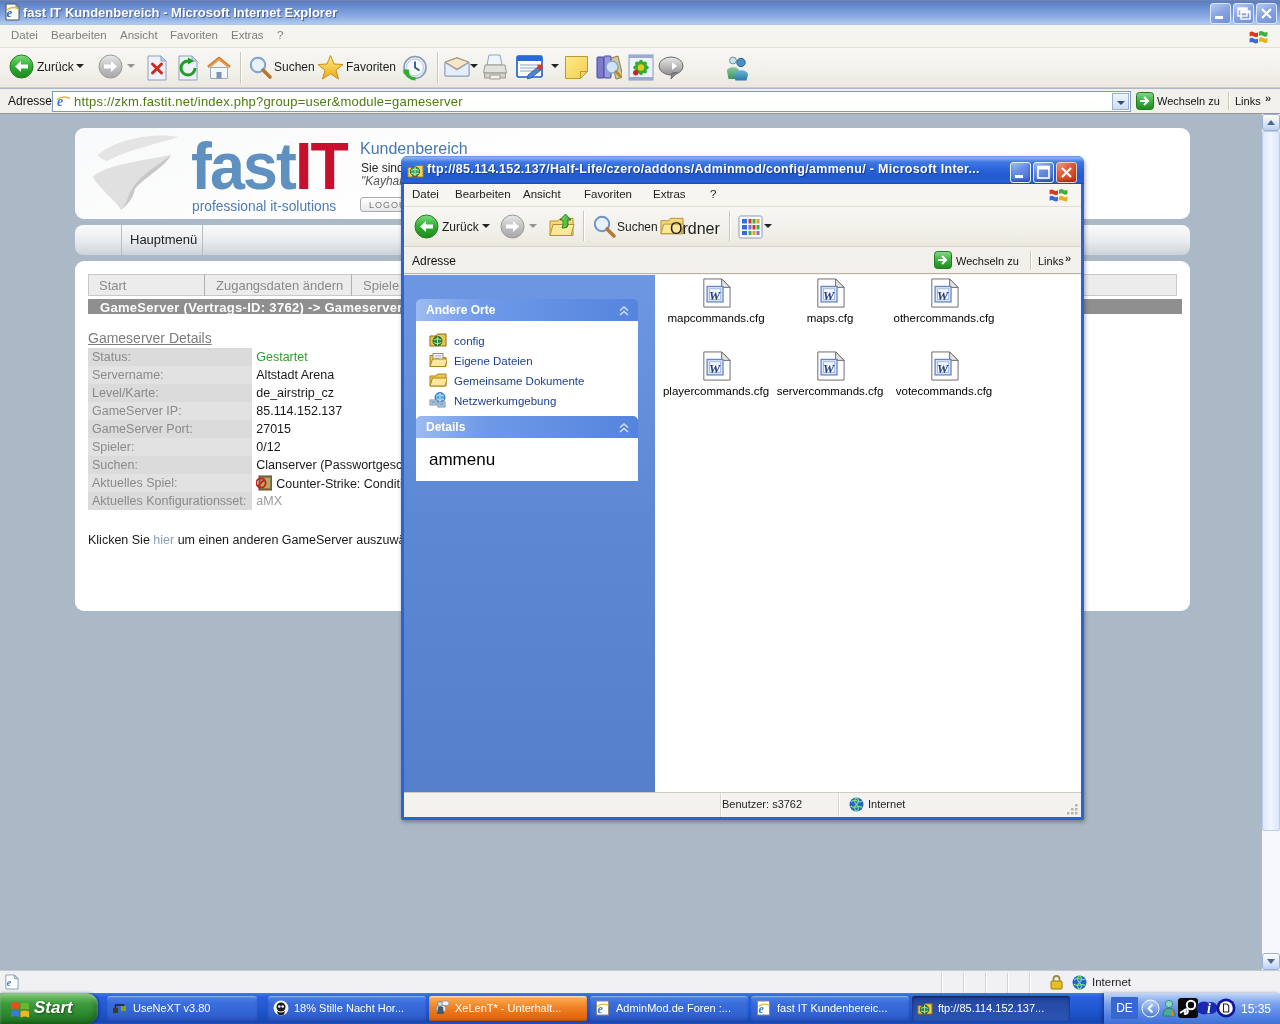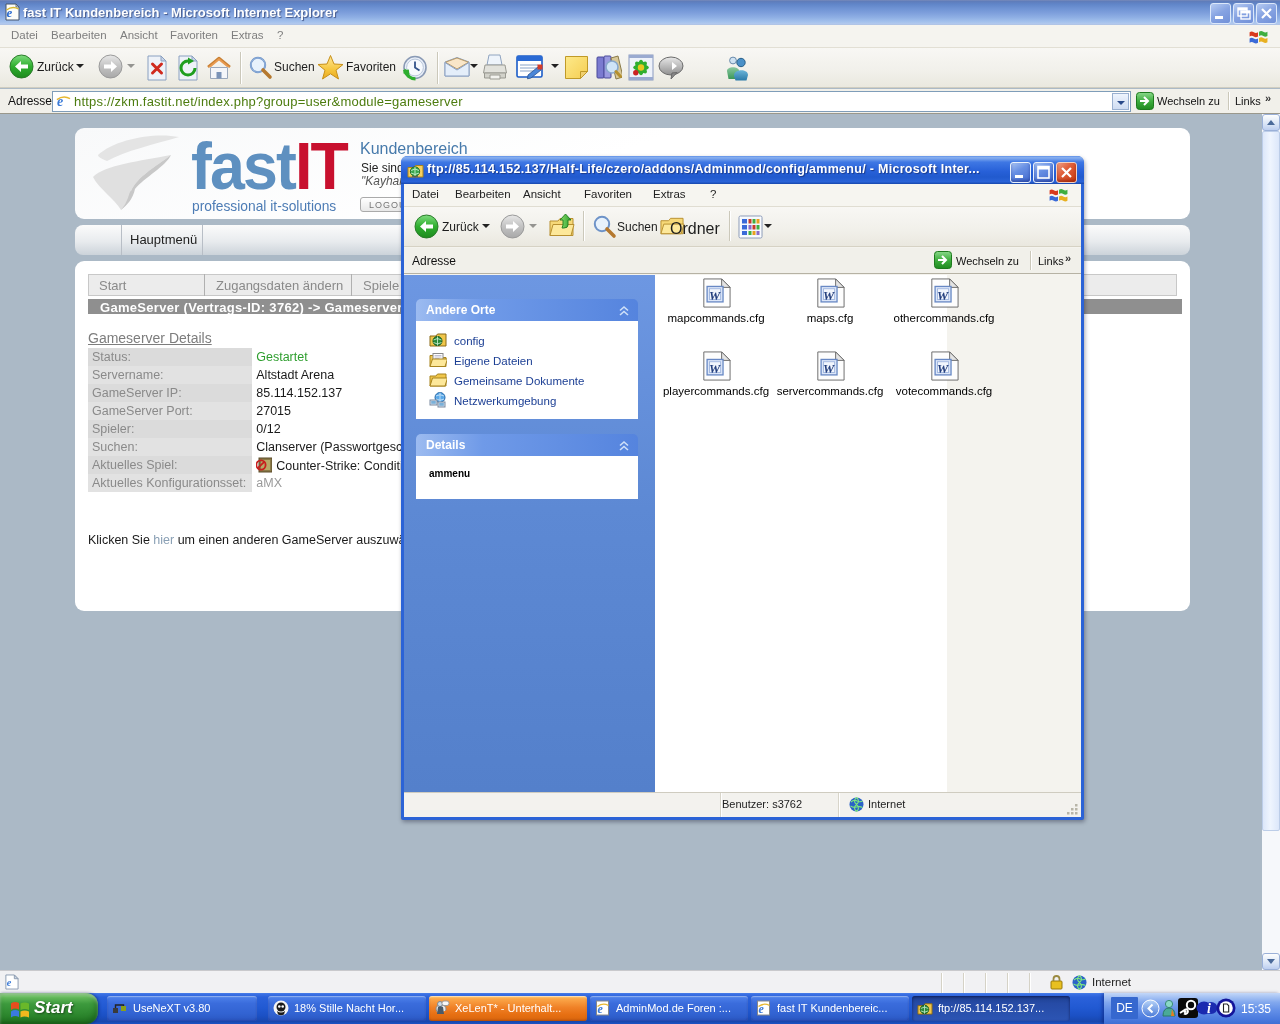--- a/index.html
+++ b/index.html
@@ -43,21 +43,21 @@
 
 #ftp { left:401px; top:156px; width:683px; height:664px; border-radius:7px 7px 2px 2px;
   background:#2b63d6; box-shadow:1px 2px 4px rgba(0,0,30,.35); }
 #ftp-title { position:absolute; left:0; top:0; width:683px; height:28px; border-radius:6px 6px 0 0;
   background:linear-gradient(180deg,#5e90e8 0%,#89b0ef 6%,#3e77e4 22%,#2760d8 55%,#215ace 75%,#2a63d8 92%,#1747ab 100%);
   color:#fff; font-weight:bold; font-size:12.5px; }
 #ftp-body { position:absolute; left:3px; top:28px; width:677px; height:633px; background:#f4f3ee; overflow:hidden; }
 #ftp-menu { position:absolute; left:0; top:0; width:677px; height:23px; background:#f6f5f0; border-bottom:1px solid #e0ddd2; font-size:11.5px; color:#222; }
 #ftp-tool { position:absolute; left:0; top:23px; width:677px; height:40px; background:linear-gradient(180deg,#f8f7f4 0%,#f1f0ea 60%,#eae8df 100%); border-bottom:1px solid #d6d2c4; font-size:12px; color:#1d1d1d; }
 #ftp-addr { position:absolute; left:0; top:64px; width:677px; height:26px; background:#f1f0ea; border-bottom:1px solid #b6b2a4; font-size:12px; color:#111; }
-#ftp-main { position:absolute; left:0; top:91px; width:543px; height:517px; background:#fff; }
+#ftp-main { position:absolute; left:0; top:91px; width:677px; height:517px; background:#fff; }
 #ftp-side { position:absolute; left:0; top:0; width:251px; height:517px; background:linear-gradient(180deg,#6d97e2 0%,#5d89d4 45%,#5480cb 100%); }
 .xp-panel { position:absolute; width:222px; border-radius:5px 5px 0 0; }
 .xp-ph { height:22px; border-radius:5px 5px 0 0; background:linear-gradient(90deg,#9cbbf0 0%,#6f9ae8 30%,#5584de 100%); color:#fff; font-weight:bold; font-size:12px; line-height:22px; padding-left:10px; position:relative; }
 .xp-pb { position:relative; background:#fff; border-left:1px solid #fff; border-right:1px solid #fff; }
 #ftp-status { position:absolute; left:0; top:608px; width:677px; height:25px; background:#f3f2ee; border-top:1px solid #cfccc0; font-size:11.5px; color:#222; }
 .fileitem { position:absolute; width:120px; text-align:center; font-size:11.5px; color:#000; }
 .fileitem svg { display:block; margin:0 auto 4px; }
 .capbtn2 { position:absolute; top:6px; width:21px; height:21px; border-radius:3px;
   border:1px solid #eaf2fd; background:linear-gradient(150deg,#a8c2f2 0%,#6890e4 40%,#4268cc 100%);
   box-shadow:inset 0 -2px 3px rgba(10,30,120,.45); }
@@ -371,20 +371,24 @@
       <div class="abs" style="left:13px;top:87px;">
         <table class="det">
           <tbody>
               <tr>
                 <td class="lab">Status:</td>
                 <td class="val" style="color:#2e9e2e">Gestartet</td>
               </tr>
           <tr>
                 <td class="lab">Servername:</td>
                 <td class="val">Altstadt Arena</td>
+              </tr>
+          <tr>
+                <td class="lab">Level/Karte:</td>
+                <td class="val">de_airstrip_cz</td>
               </tr>
           <tr>
                 <td class="lab">GameServer IP:</td>
                 <td class="val">85.114.152.137</td>
               </tr>
           <tr>
                 <td class="lab">GameServer Port:</td>
                 <td class="val">27015</td>
               </tr>
           <tr>
@@ -566,26 +570,26 @@
               <div class="sideitem" style="top:71px"><svg width="18" height="16" viewBox="0 0 18 16">
                     <circle cx="11" cy="5.5" r="5" fill="#5aa8e8" stroke="#2a6aa8"></circle>
                     <path d="M7 4 q4 -2.5 8 0 M7 7 q4 2.5 8 0 M11 0.5 v10" stroke="#cfe8fa" stroke-width=".8" fill="none"></path>
                     <rect x="1" y="8" width="7" height="5" fill="#d8e4f0" stroke="#7a8aa0"></rect>
                     <rect x="2.2" y="9" width="4.6" height="2.8" fill="#7ab0d8"></rect>
                     <rect x="9" y="10" width="7" height="5" fill="#d8e4f0" stroke="#7a8aa0"></rect>
                     <rect x="10.2" y="11" width="4.6" height="2.8" fill="#7ab0d8"></rect>
                   </svg><span>Netzwerkumgebung</span></div>
             </div>
           </div>
-          <div class="xp-panel" style="left:12px;top:159px;">
+          <div class="xp-panel" style="left:12px;top:141px;">
             <div class="xp-ph">Details<svg width="12" height="12" style="position:absolute;right:8px;top:6px">
                   <path d="M2 5.5 l4 -3.5 4 3.5 M2 10 l4 -3.5 4 3.5" stroke="#cfe0f8" stroke-width="1.6" fill="none"></path>
                 </svg></div>
             <div class="xp-pb" style="height:43px;">
-                <div class="abs" style="left:12px;top:12px;font-size:10px;font-weight:bold;color:#000;position:relative">ammenu</div>
+                <div class="abs" style="left:12px;top:12px;font-size:17px;font-weight:normal;color:#000;position:relative">ammenu</div>
               </div>
           </div>
         </div>
         <div id="ftp-files">
           <svg width="0" height="0">
               <defs>
             <g id="wdoc">
                   <path d="M3 1 h19 l9 9 v21 h-28 z" fill="#fdfdfd" stroke="#666"></path>
                   <path d="M22 1 l9 9 h-9 z" fill="#e4e4e4" stroke="#666"></path>
                   <rect x="6.5" y="9" width="17" height="16.5" fill="#dce6f8" stroke="#6888c4" stroke-width="1.4"></rect>

